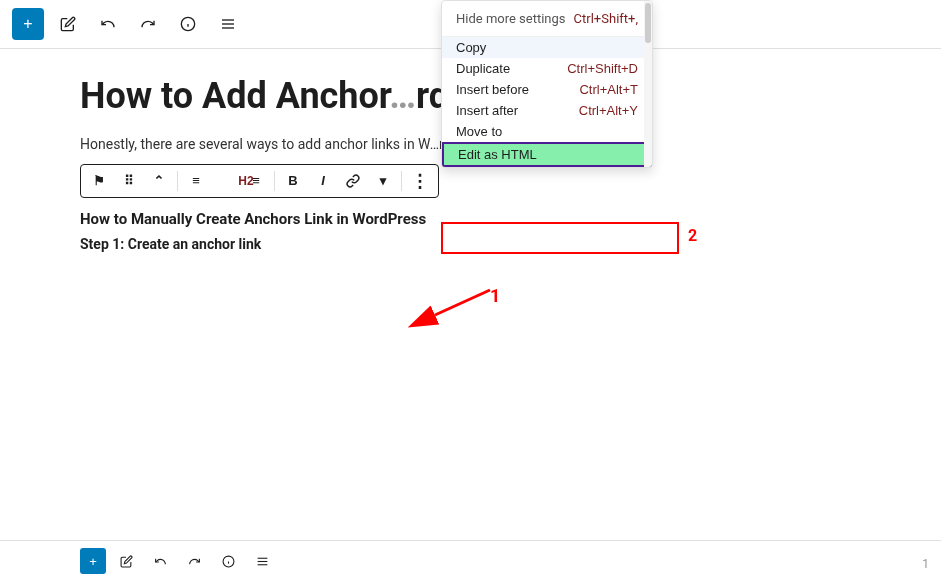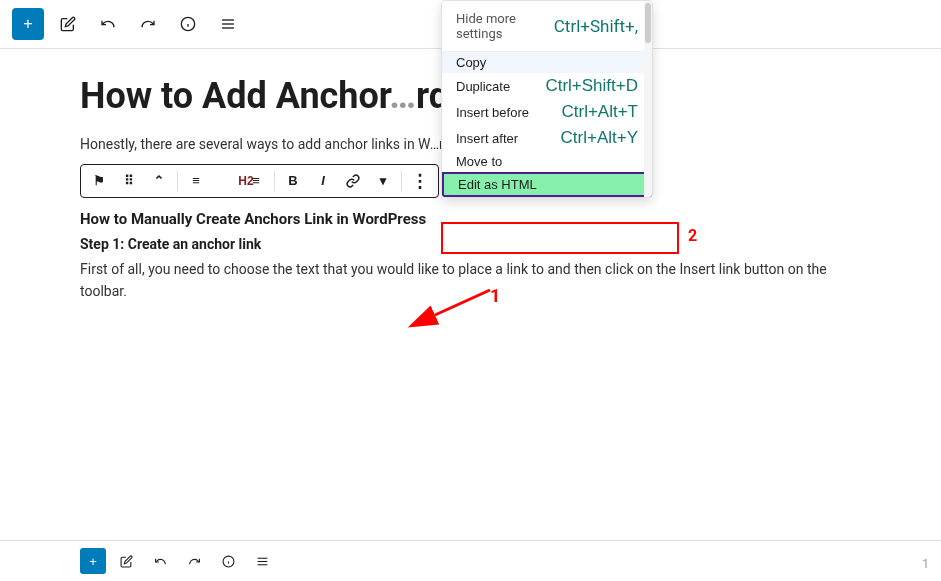--- a/index.html
+++ b/index.html
@@ -194,22 +194,22 @@
       display: flex;
       align-items: center;
       justify-content: space-between;
       padding: 10px 14px;
       border-bottom: 1px solid #f0f0f0;
       font-size: 13px;
       color: #555;
     }
 
     .dropdown-shortcut {
-      color: #0f766e;
-      font-size: 17px;
+      color: #7f1d1d;
+      font-size: 13px;
     }
 
     .dropdown-item {
       display: flex;
       align-items: center;
       justify-content: space-between;
       padding: 3px 14px;
       cursor: pointer;
       font-size: 13px;
       color: #1e1e1e;
@@ -344,21 +344,20 @@
     </button>
     <button class="block-toolbar-btn">▾</button>
     <div class="block-toolbar-divider"></div>
     <button class="block-toolbar-btn" style="font-size:18px;">⋮</button>
   </div>
 
   <p class="block-heading">How to Manually Create Anchors Link in WordPress</p>
 
   <p class="block-subheading">Step 1: Create an anchor link</p>
 
-  <p class="block-paragraph">First of all, you need to choose the text that you would like to place a link to and then click on the Insert link button on the toolbar.</p>
 </div>
 
 <div class="dropdown-menu" style="top: 0; right: 0; left: 441px; width: 212px;">
   <div class="dropdown-header">
     <span>Hide more settings</span>
     <span class="dropdown-shortcut">Ctrl+Shift+,</span>
     <div class="dropdown-scrollbar">
       <div class="dropdown-scrollbar-thumb"></div>
     </div>
   </div>

